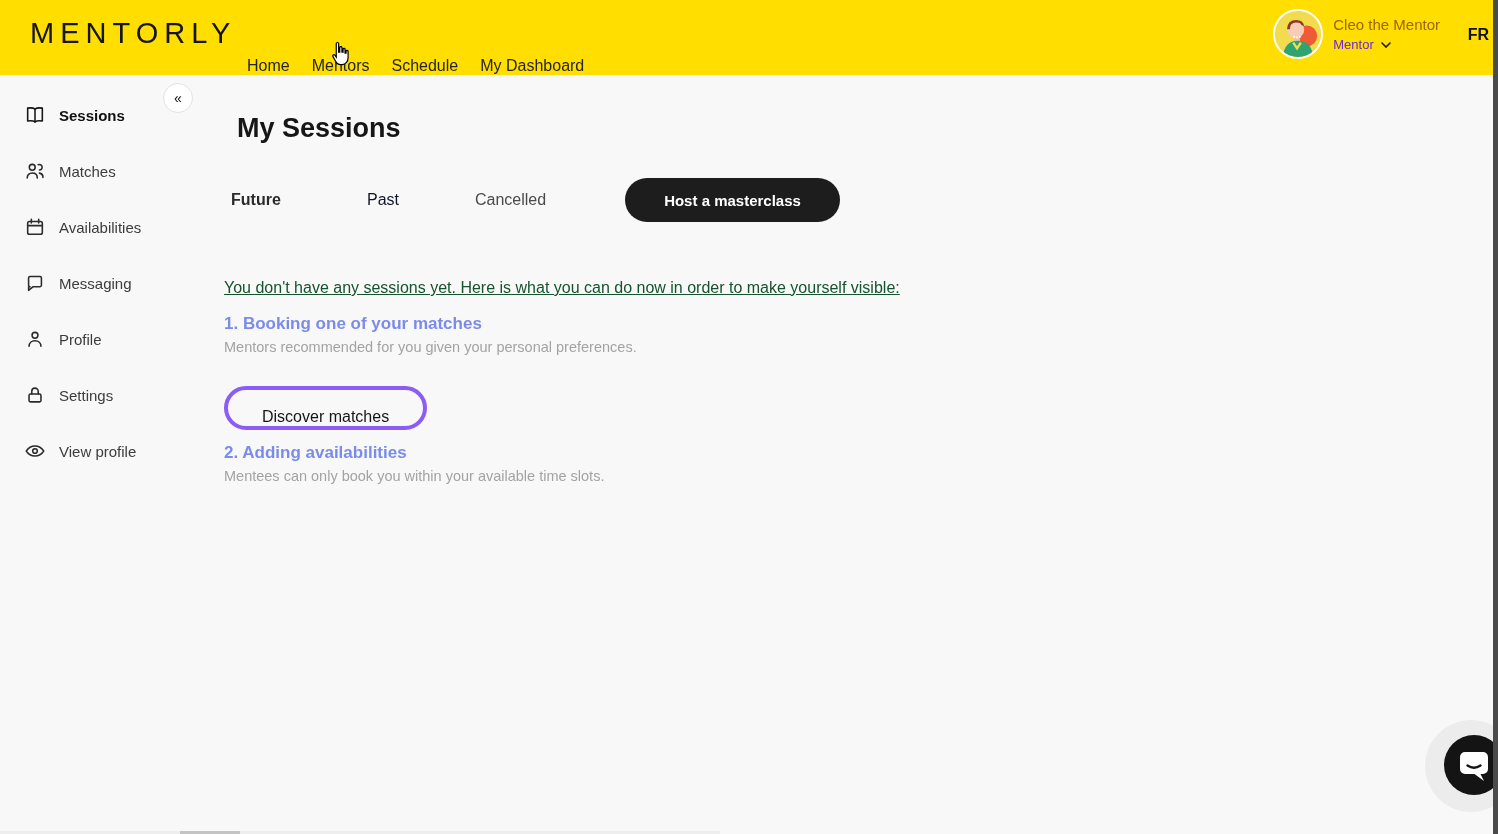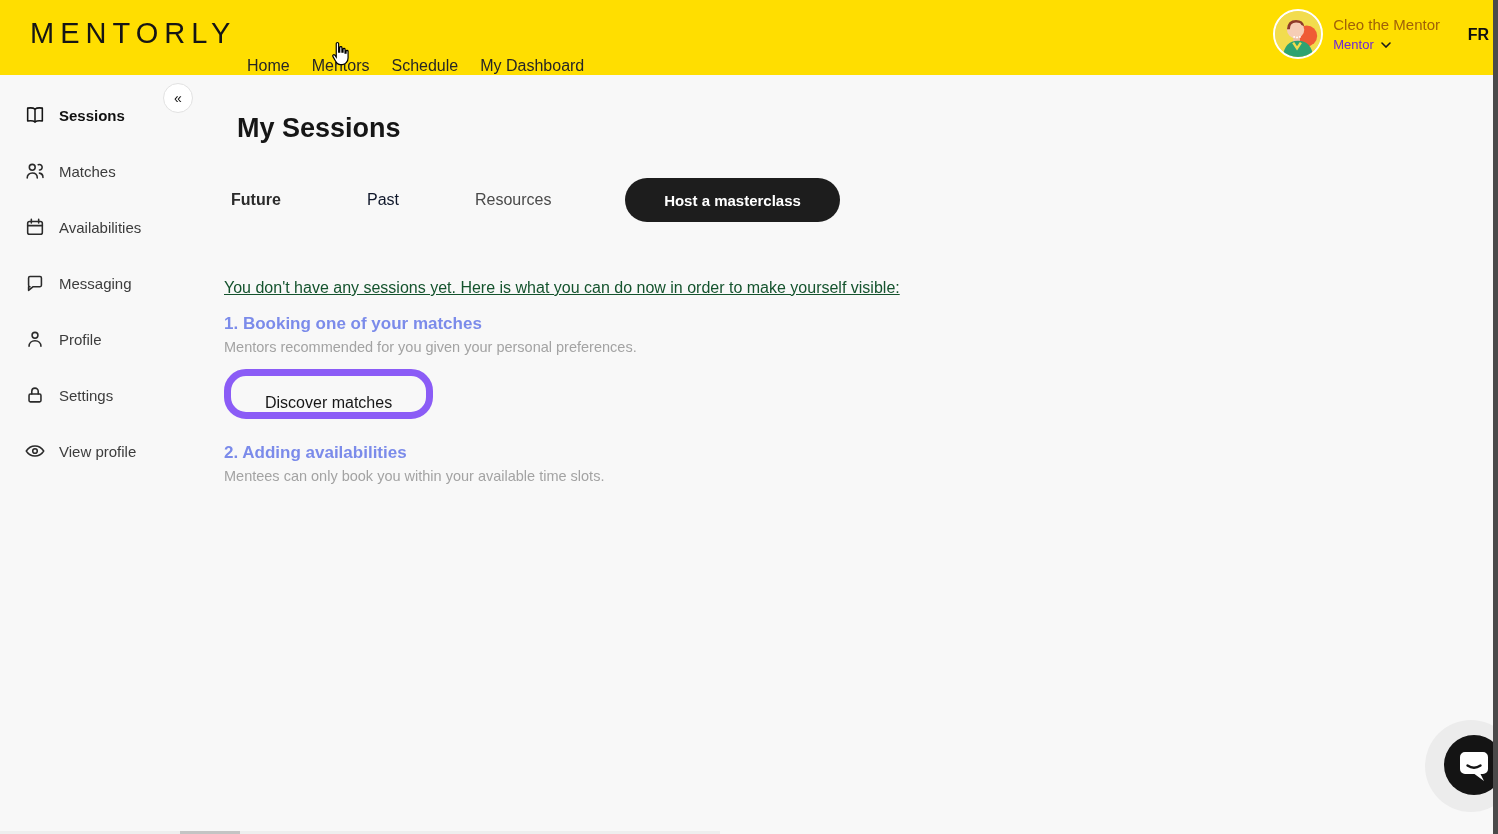--- a/index.html
+++ b/index.html
@@ -61,23 +61,23 @@
     position:absolute; left:426px; top:0; width:215px; height:44px; border:none;
     border-radius:22px; background:#1d1d1d; color:#fff; font-size:15px; font-weight:bold;
     font-family:"Liberation Sans", sans-serif; cursor:pointer;
   }
 
   .empty-msg { position:absolute; left:25px; top:204px; font-size:16px; color:#14532d;text-decoration:underline; }
 
   .step-heading { position:absolute; left:25px; font-size:17px; font-weight:bold; color:#7b8bea; }
   .step-desc { position:absolute; left:25px; font-size:14.5px; color:#a3a3a3; }
   .step-btn {
-    position:absolute; left:25px; height:43px; border:7px solid #8b5cf6; border-radius:22px;
+    position:absolute; left:25px; height:43px; border:4px solid #8b5cf6; border-radius:22px;
     background:transparent; font-size:16px; color:#161616; cursor:pointer;
-    font-family:"Liberation Sans", sans-serif; padding:18px 34px;
+    font-family:"Liberation Sans", sans-serif; padding:18px 34px;margin-top:17px;
   }
   .h1 { top:239px; } .d1 { top:264px; } .b1 { top:294px; }
   .h2 { top:368px; } .d2 { top:393px; } .b2 { top:423px; }
 
   
   .chat-halo {
     position:absolute; left:1425px; top:720px; width:92px; height:92px; border-radius:50%;
     background:#ececec;
   }
   .chat-btn { position:absolute; left:1444px; top:735px; width:60px; height:60px; cursor:pointer; }
@@ -187,21 +187,21 @@
 <div class="collapse-btn">
   <span>«</span>
 </div>
 
 <div class="main">
   <h1 class="page-title">My Sessions</h1>
 
   <div class="tabs-row">
     <span class="tab t0">Future</span>
     <span class="tab t1">Past</span>
-    <span class="tab t2">Resources</span>
+    <span class="tab t2">Cancelled</span>
     <button class="host-pill">Host a masterclass</button>
   </div>
 
   <p class="empty-msg">You don't have any sessions yet. Here is what you can do now in order to make yourself visible:</p>
 
   <div class="step-heading h1">1. Booking one of your matches</div>
   <div class="step-desc d1">Mentors recommended for you given your personal preferences.</div>
   <button class="step-btn b1">Discover matches</button>
 
   <div class="step-heading h2">2. Adding availabilities</div>

